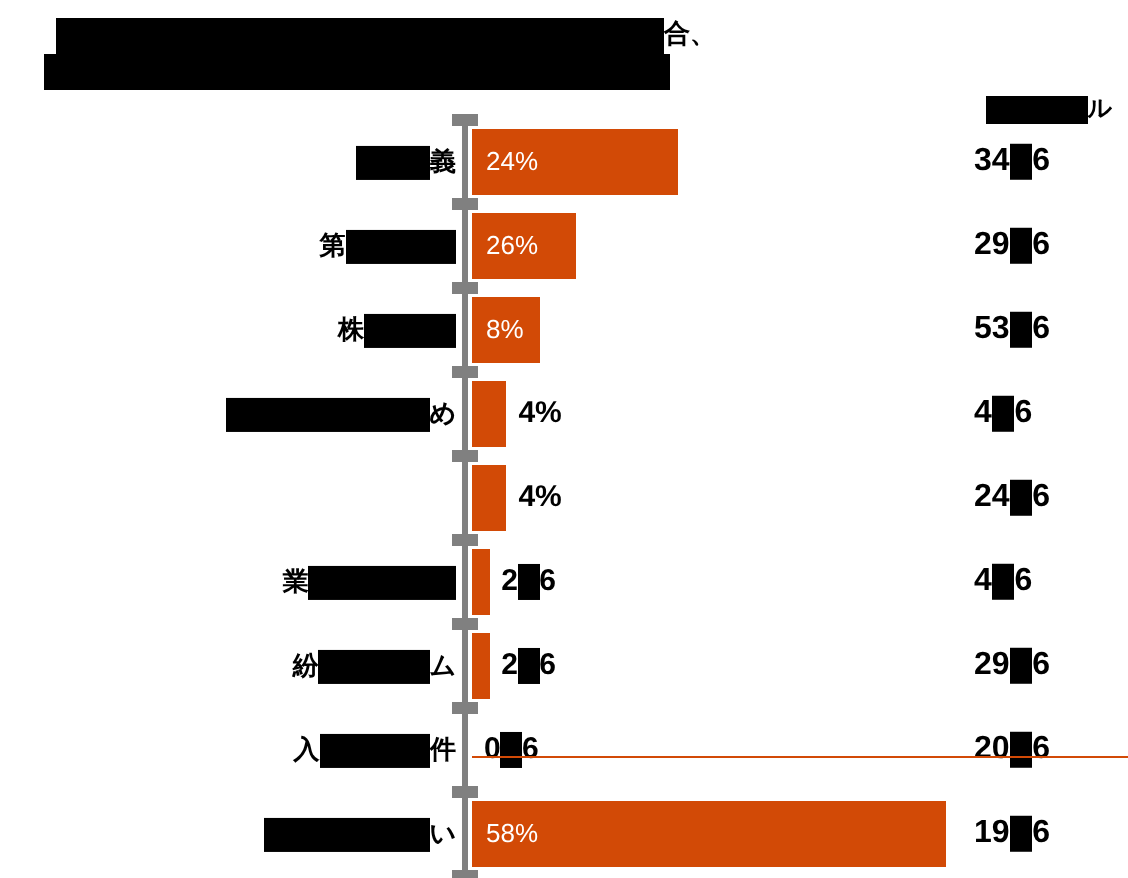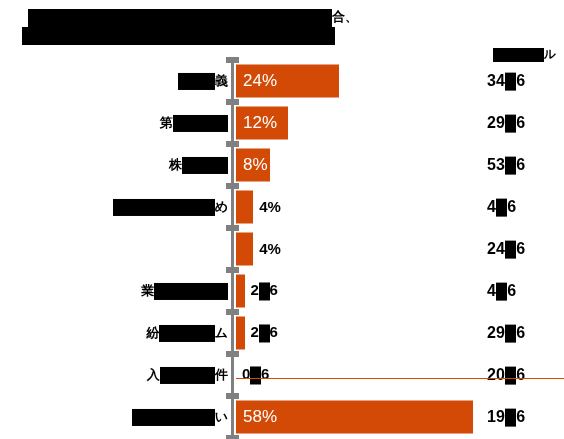--- a/index.html
+++ b/index.html
@@ -119,21 +119,21 @@
     height: 33px;
     background: #d24a06;
   }
 
   
   .bar-val-in {
     position: absolute;
     left: 243px;
     top: 50%;
     transform: translateY(-50%);
-    font-size: 17px;
+    font-size: 13px;
     color: #ffffff;
     font-weight: normal;
     white-space: nowrap;
     line-height: 20px;
   }
 
   
   .bar-val-out {
     position: absolute;
     top: 50%;
@@ -189,21 +189,21 @@
   <div class="rows" id="rows-host">
       <div class="row" style="top: 0px;">
         <div class="cat-label"><span class="redact">████</span><span>義</span></div>
         <div class="bar" style="width: 103.2px; background: rgb(210, 74, 6);"></div>
         <div class="bar-val-in">24%</div>
         <div class="row-amount"><span>34</span><span class="redact">█</span><span>6</span></div>
       </div>
       <div class="row" style="top: 42px;">
         <div class="cat-label"><span>第</span><span class="redact">██████</span></div>
         <div class="bar" style="width: 51.6px; background: rgb(210, 74, 6);"></div>
-        <div class="bar-val-in">12%</div>
+        <div class="bar-val-in">26%</div>
         <div class="row-amount"><span>29</span><span class="redact">█</span><span>6</span></div>
       </div>
       <div class="row" style="top: 84px;">
         <div class="cat-label"><span>株</span><span class="redact">█████</span></div>
         <div class="bar" style="width: 34.4px; background: rgb(210, 74, 6);"></div>
         <div class="bar-val-in">8%</div>
         <div class="row-amount"><span>53</span><span class="redact">█</span><span>6</span></div>
       </div>
       <div class="row" style="top: 126px;">
         <div class="cat-label"><span class="redact">███████████</span><span>め</span></div>

